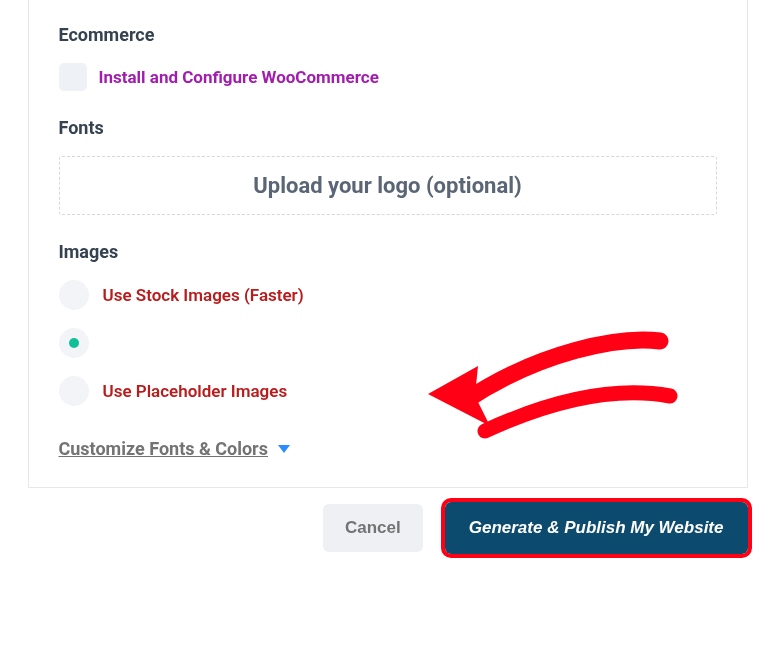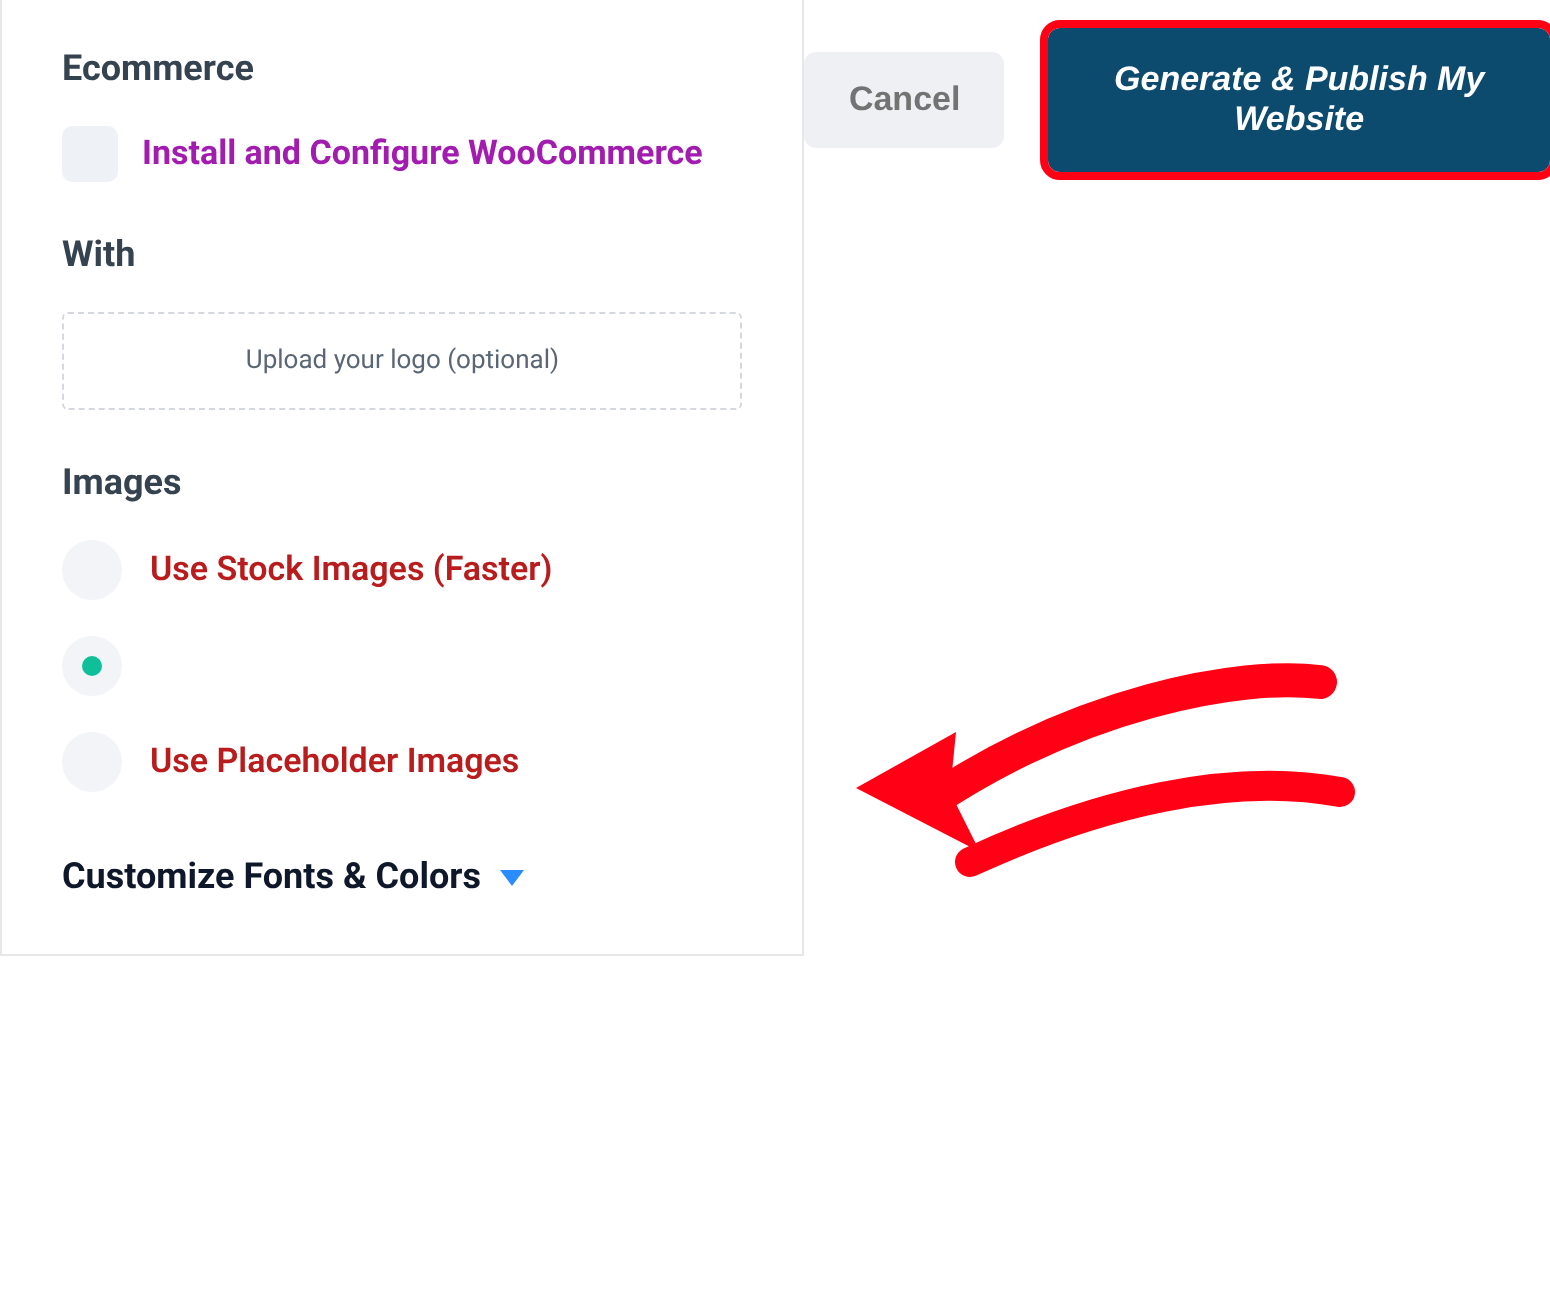--- a/index.html
+++ b/index.html
@@ -9,22 +9,22 @@
     }
     body {
       font-family: -apple-system, BlinkMacSystemFont, "Segoe UI", Roboto, "Helvetica Neue", Arial, sans-serif;
       background: #ffffff;
       width: 775px;
       height: 658px;
       position: relative;
     }
     .outer-wrap {
       display: flex;
-      flex-direction: row;
-      align-items: flex-start;
+      flex-direction: column;
+      align-items: center;
       width: 100%;
       height: 100%;
     }
     .panel {
       border: 1px solid #e5e7eb;
       border-top: none;
       padding: 24px 30px 28px 30px;
       width: 720px;
       background: #fff;
       margin: 0 auto;
@@ -53,22 +53,22 @@
       font-size: 17px;
       font-weight: 700;
       color: #a21caf;
     }
     .upload-zone {
       width: 100%;
       border: 1.5px dashed #d4d7df;
       border-radius: 3px;
       padding: 16px 0;
       text-align: center;
-      font-size: 13px;
-      font-weight: 400;
+      font-size: 22px;
+      font-weight: 700;
       color: #5a6675;
       cursor: pointer;
     }
     .radio-group {
       display: flex;
       flex-direction: column;
       gap: 18px;
       margin-top: 4px;
     }
     .radio-row {
@@ -98,25 +98,26 @@
     }
     .radio-label {
       font-size: 17px;
       font-weight: 600;
       color: #b91c1c;
     }
     .customize-link {
       display: inline-flex;
       align-items: center;
       gap: 10px;
-      color: #0f172a;
+      color: #737373;
       font-size: 18px;
       font-weight: 700;
       cursor: pointer;
       margin-top: 18px;
+      text-decoration: underline;
     }
     .triangle-down {
       width: 0;
       height: 0;
       border-left: 6px solid transparent;
       border-right: 6px solid transparent;
       border-top: 8px solid #2a8cff;
       display: inline-block;
     }
     .action-row {
@@ -163,21 +164,21 @@
 
     <div class="section">
       <div class="section-title">Ecommerce</div>
       <div class="checkbox-row">
         <div class="checkbox-box"></div>
         <div class="checkbox-label">Install and Configure WooCommerce</div>
       </div>
     </div>
 
     <div class="section">
-      <div class="section-title">With</div>
+      <div class="section-title">Fonts</div>
       <div class="upload-zone">
         <span>Upload your logo (optional)</span>
       </div>
     </div>
 
     <div class="section" style="margin-bottom:14px;">
       <div class="section-title">Images</div>
       <div class="radio-group">
         <div class="radio-row">
           <div class="radio-outer"></div>

